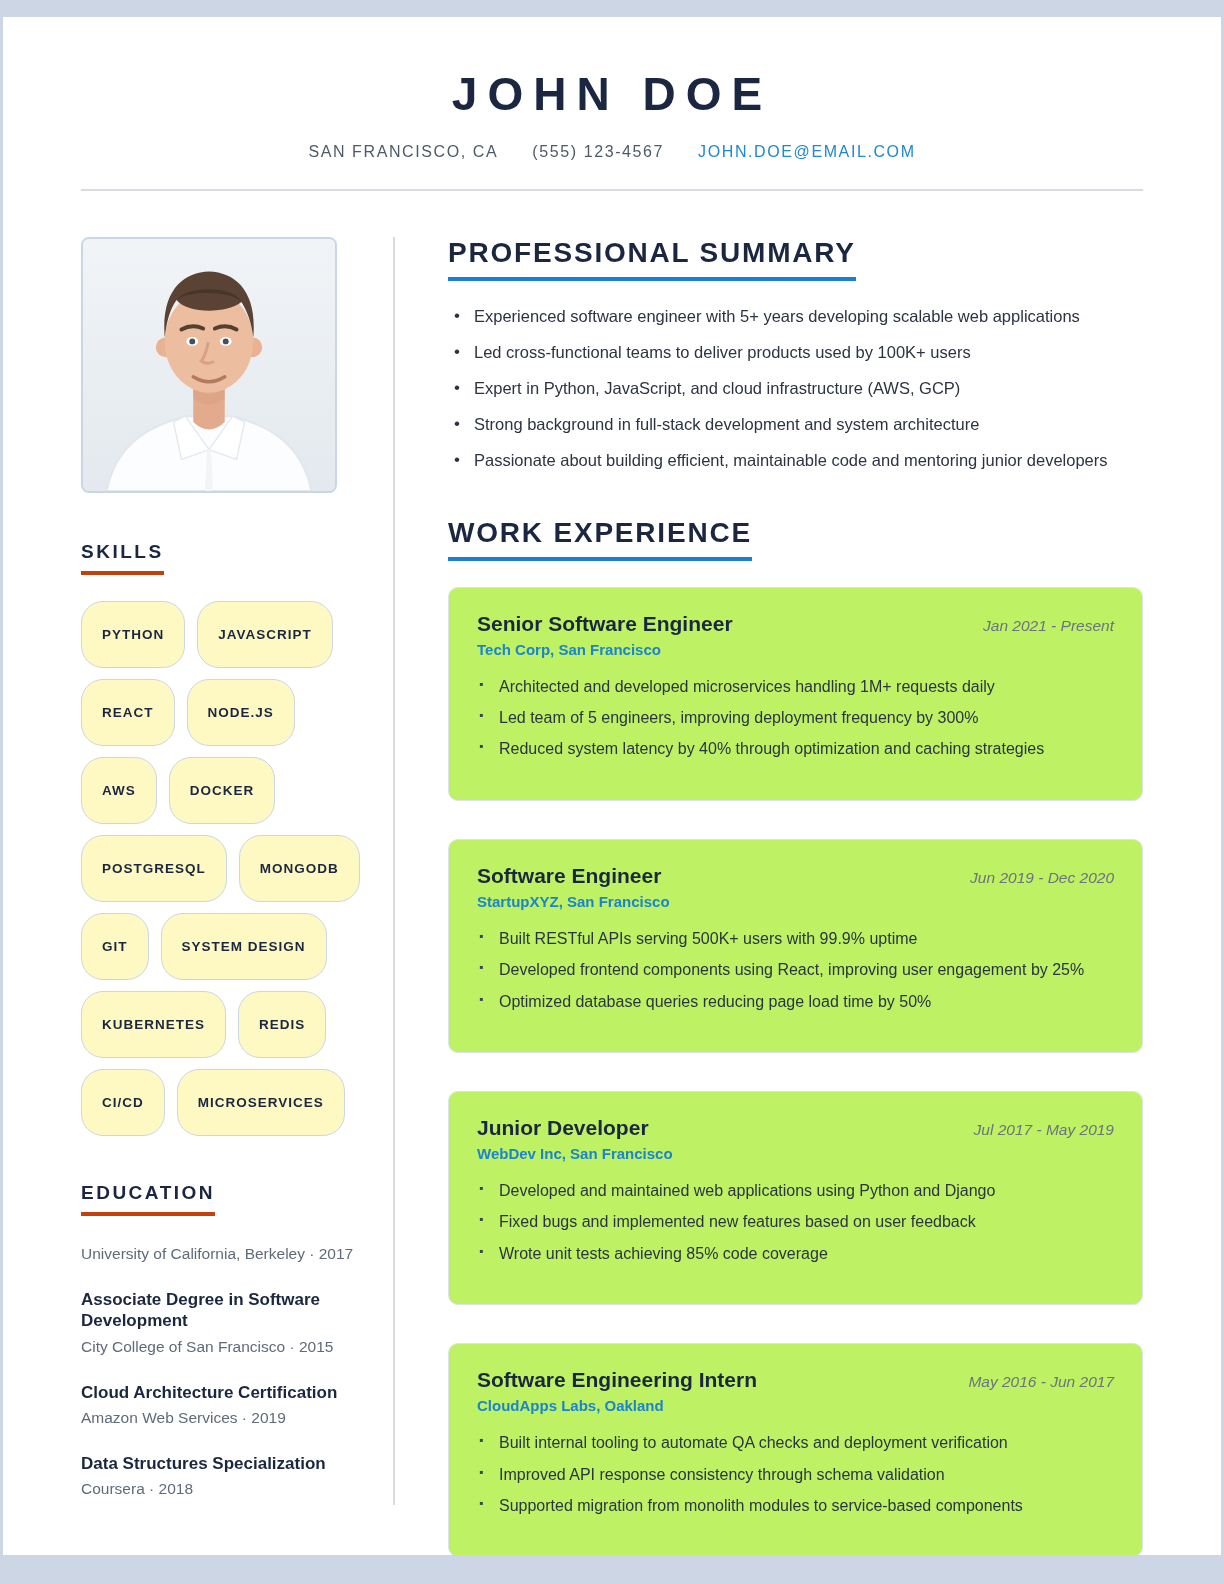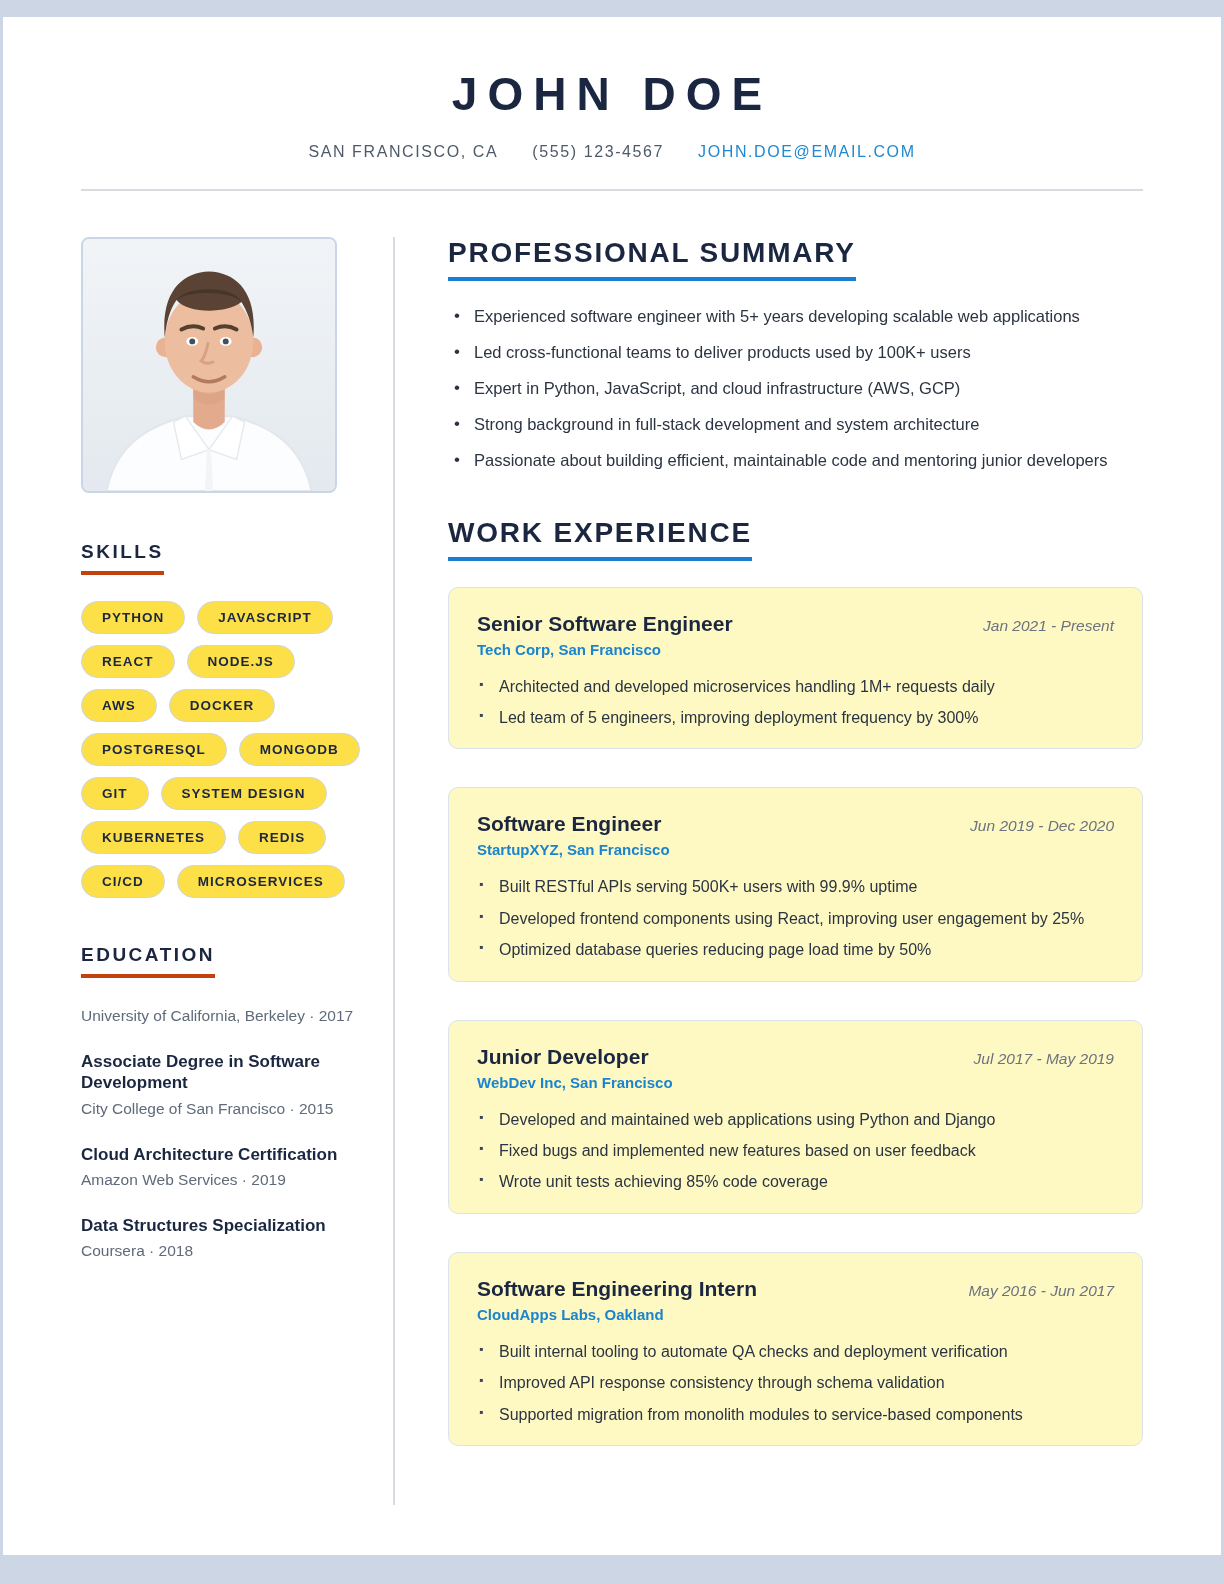--- a/index.html
+++ b/index.html
@@ -46,22 +46,22 @@
     display: inline-block;
     font-size: 19px; font-weight: 700; letter-spacing: 2.5px;
     color: #1b2740;
     padding-bottom: 8px;
     border-bottom: 4px solid #c2410c;
   }
   .skills-block .side-heading { margin-top: 48px; }
   .pills { margin-top: 26px; display: flex; flex-wrap: wrap; gap: 11px 12px; }
   .pill {
     display: inline-block;
-    padding: 8px 20px;
-    background: #fde047;
+    padding: 25px 20px;
+    background: #fef9c3;
     border: 1.5px solid #ccd6e2;
     border-radius: 22px;
     font-size: 13.5px; font-weight: 700; letter-spacing: 1px;
     color: #1b2740; white-space: nowrap;
   }
   .edu-block .side-heading { margin-top: 46px; }
   .edu-list { margin-top: 28px; }
   .edu-item { margin-bottom: 25px; }
   .edu-title { font-size: 17px; font-weight: 700; color: #1b2740; line-height: 1.25; }
   .edu-detail { margin-top: 5px; font-size: 15.5px; color: #5f6b7a; line-height: 1.3; }
@@ -79,24 +79,24 @@
     position: relative; padding-left: 26px;
     font-size: 16.5px; color: #2b3442; line-height: 1.45;
     margin-bottom: 12px;
   }
   ul.dots li::before {
     content: "\2022"; position: absolute; left: 6px; top: -1px;
     font-size: 17px; color: #2b3442;
   }
   .experience-block { margin-top: 44px; }
   .job-card {
-    background: #fef9c3;
+    background: #bef264;
     border: 1.5px solid #dbe3ea;
     border-radius: 10px;
-    padding: 24px 28px 10px;
+    padding: 24px 28px 30px;
     margin-top: 26px; margin-bottom: 38px;
   }
   .job-head { display: flex; justify-content: space-between; align-items: flex-start; }
   .job-title { font-size: 21px; font-weight: 700; color: #1b2740; }
   .job-company { margin-top: 5px; font-size: 15px; font-weight: 700; color: #1b84cf; }
   .job-dates { font-size: 15.5px; font-style: italic; color: #6b7280; padding-top: 5px; white-space: nowrap; }
   ul.squares { list-style: none; margin-top: 18px; }
   ul.squares li {
     position: relative; padding-left: 22px;
     font-size: 16px; color: #2b3442; line-height: 1.4;
@@ -232,20 +232,21 @@
           <div class="job-head">
             <div>
               <h3 class="job-title">Senior Software Engineer</h3>
               <div class="job-company">Tech Corp, San Francisco</div>
             </div>
             <div class="job-dates">Jan 2021 - Present</div>
           </div>
           <ul class="squares">
             <li>Architected and developed microservices handling 1M+ requests daily</li>
             <li>Led team of 5 engineers, improving deployment frequency by 300%</li>
+            <li>Reduced system latency by 40% through optimization and caching strategies</li>
           </ul>
         </article>
 
         <article class="job-card">
           <div class="job-head">
             <div>
               <h3 class="job-title">Software Engineer</h3>
               <div class="job-company">StartupXYZ, San Francisco</div>
             </div>
             <div class="job-dates">Jun 2019 - Dec 2020</div>

